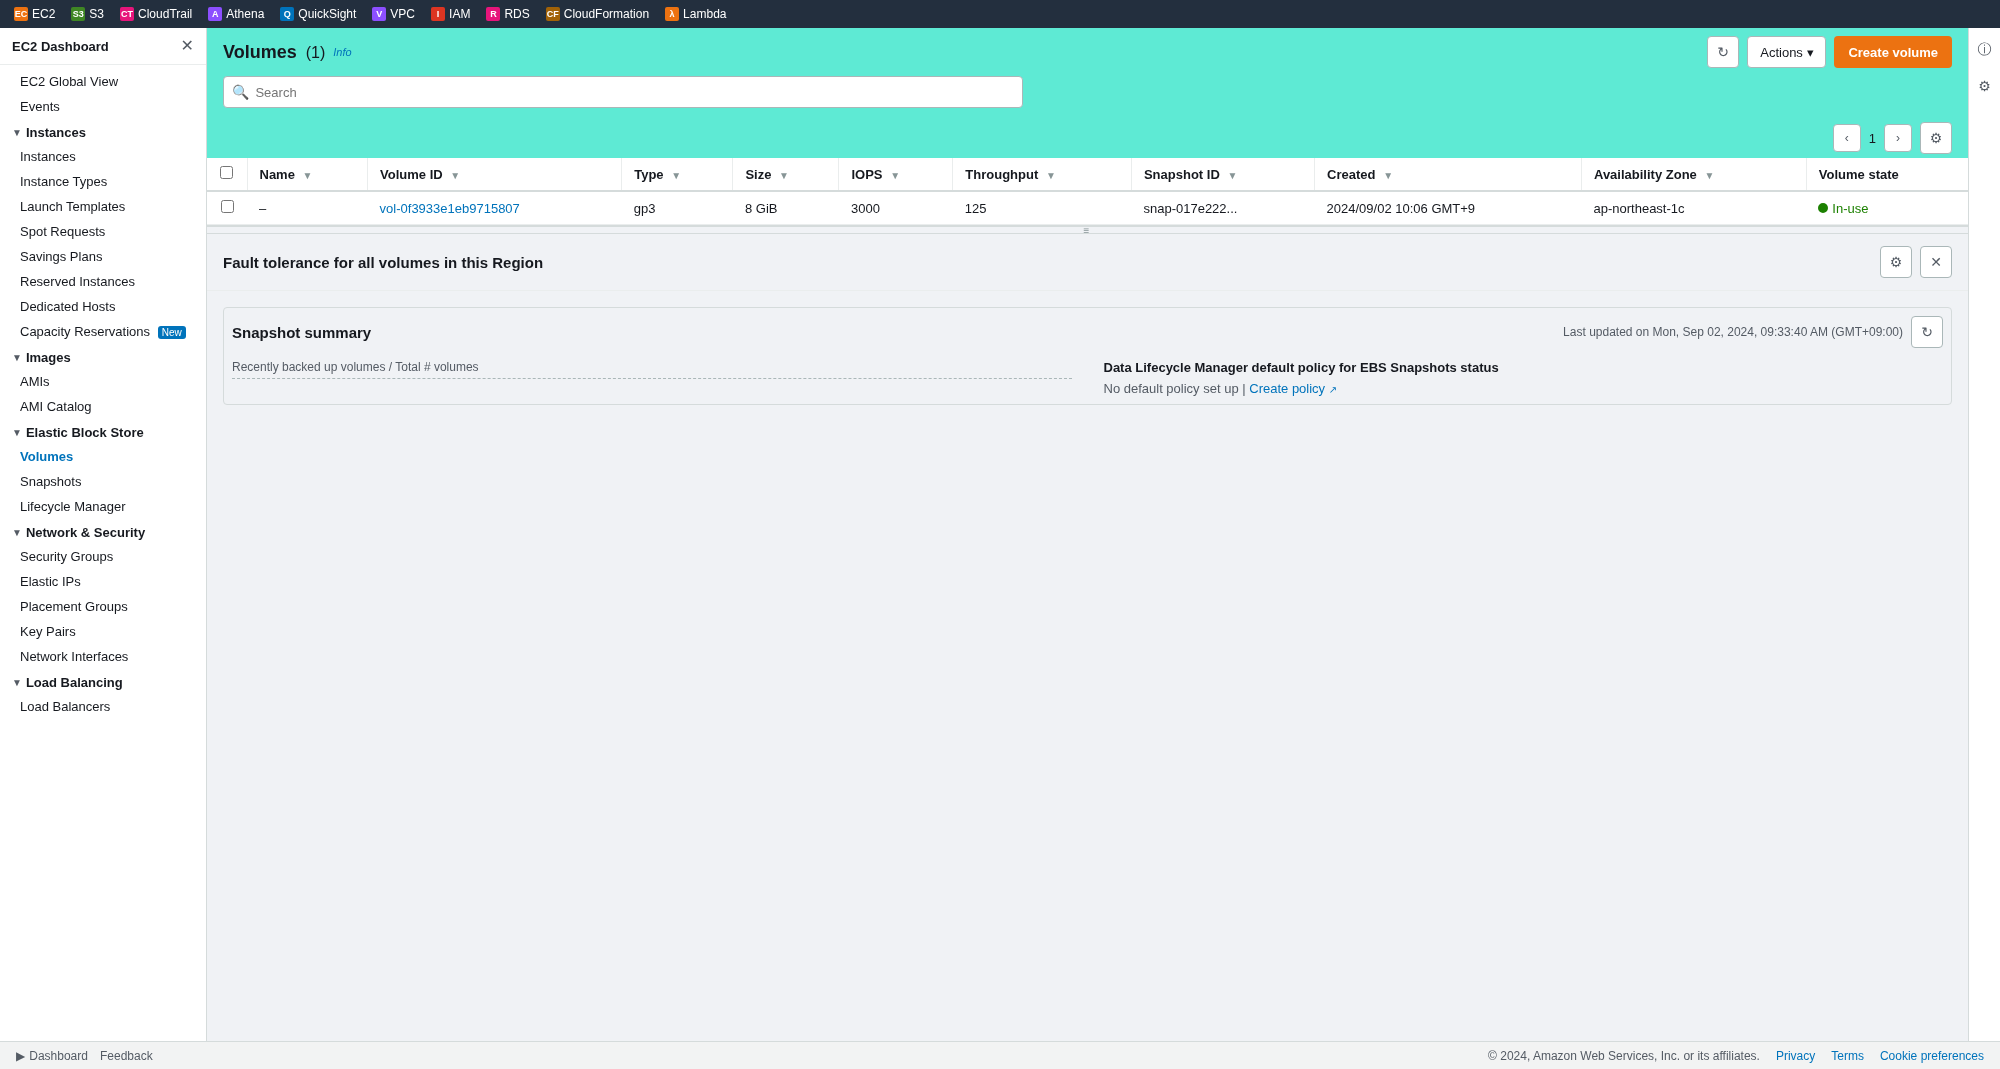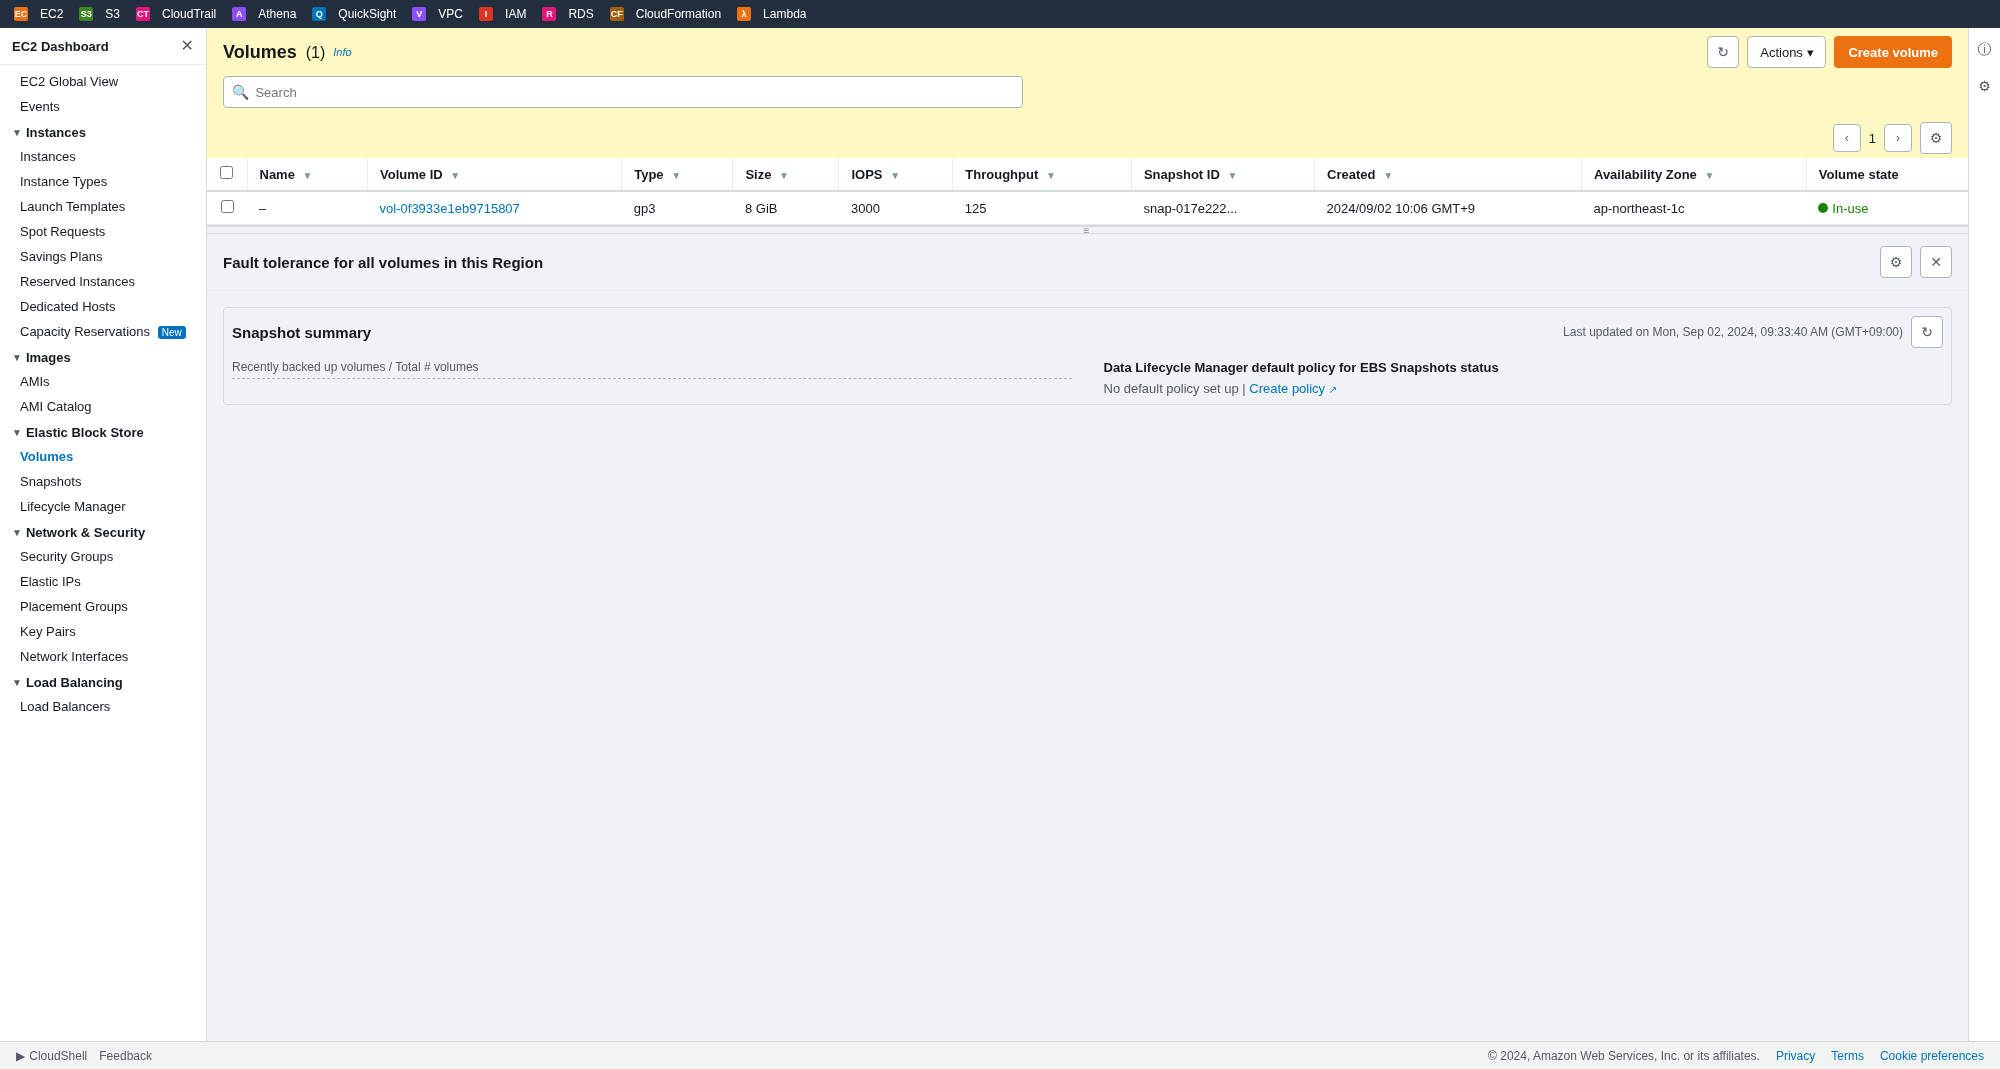--- a/index.html
+++ b/index.html
@@ -10,21 +10,21 @@
       display: flex;
       align-items: center;
       background: #232f3e;
       height: 28px;
       padding: 0 8px;
       gap: 4px;
     }
     .nav-item {
       display: flex;
       align-items: center;
-      gap: 12px;
+      gap: 4px;
       color: #fff;
       font-size: 12px;
       padding: 2px 6px;
       border-radius: 3px;
       cursor: pointer;
       white-space: nowrap;
     }
     .nav-icon {
       width: 14px;
       height: 14px;
@@ -419,21 +419,21 @@
 
     
     .content-area {
       flex: 1;
       display: flex;
       flex-direction: column;
       overflow: hidden;
       background: #f0f2f5;
     }
     .table-section {
-      background: #fef9c3;
+      background: #5eead4;
       border-bottom: 1px solid #d5dbdb;
     }
   </style>
 </head>
 <body>
 
 <div class="top-nav">
   <div class="nav-item">
     <span class="nav-icon" style="background:#ec7211">EC</span>
     <span>EC2</span>
@@ -691,21 +691,21 @@
   <div class="right-icons">
     <div class="right-icon-btn" title="Help">ⓘ</div>
     <div class="right-icon-btn" title="Settings">⚙</div>
   </div>
 </div>
 
 <div class="footer">
   <div class="footer-left">
     <div class="cloudshell-btn">
       <span>▶</span>
-      <span>CloudShell</span>
+      <span>Dashboard</span>
     </div>
     <span style="cursor:pointer;">Feedback</span>
   </div>
   <div class="footer-right">
     <span>© 2024, Amazon Web Services, Inc. or its affiliates.</span>
     <a class="footer-link">Privacy</a>
     <a class="footer-link">Terms</a>
     <a class="footer-link">Cookie preferences</a>
   </div>
 </div>

